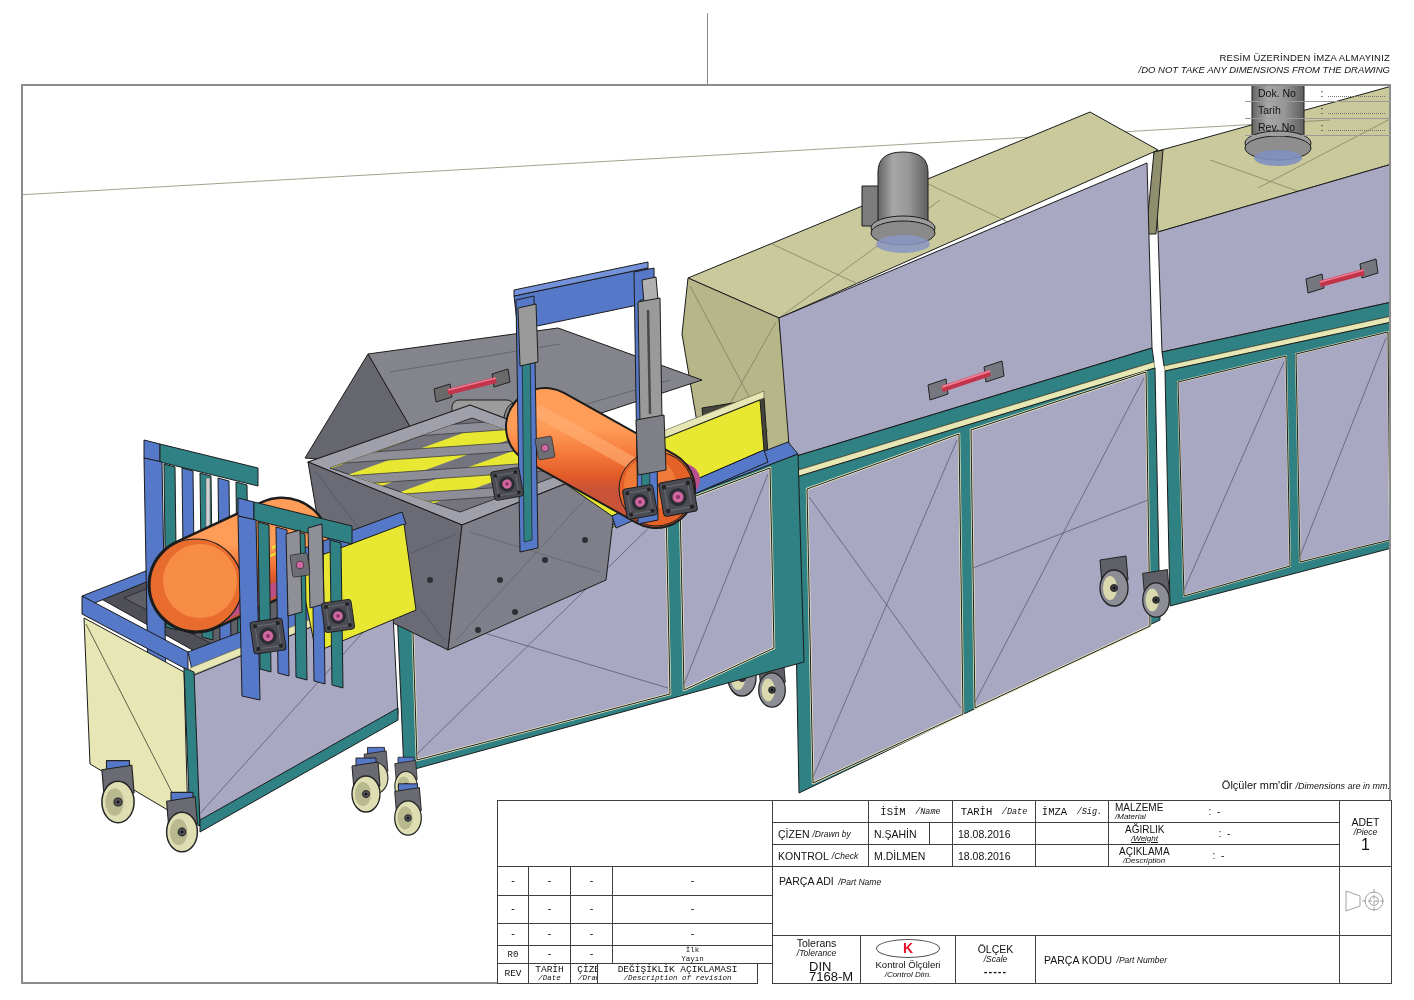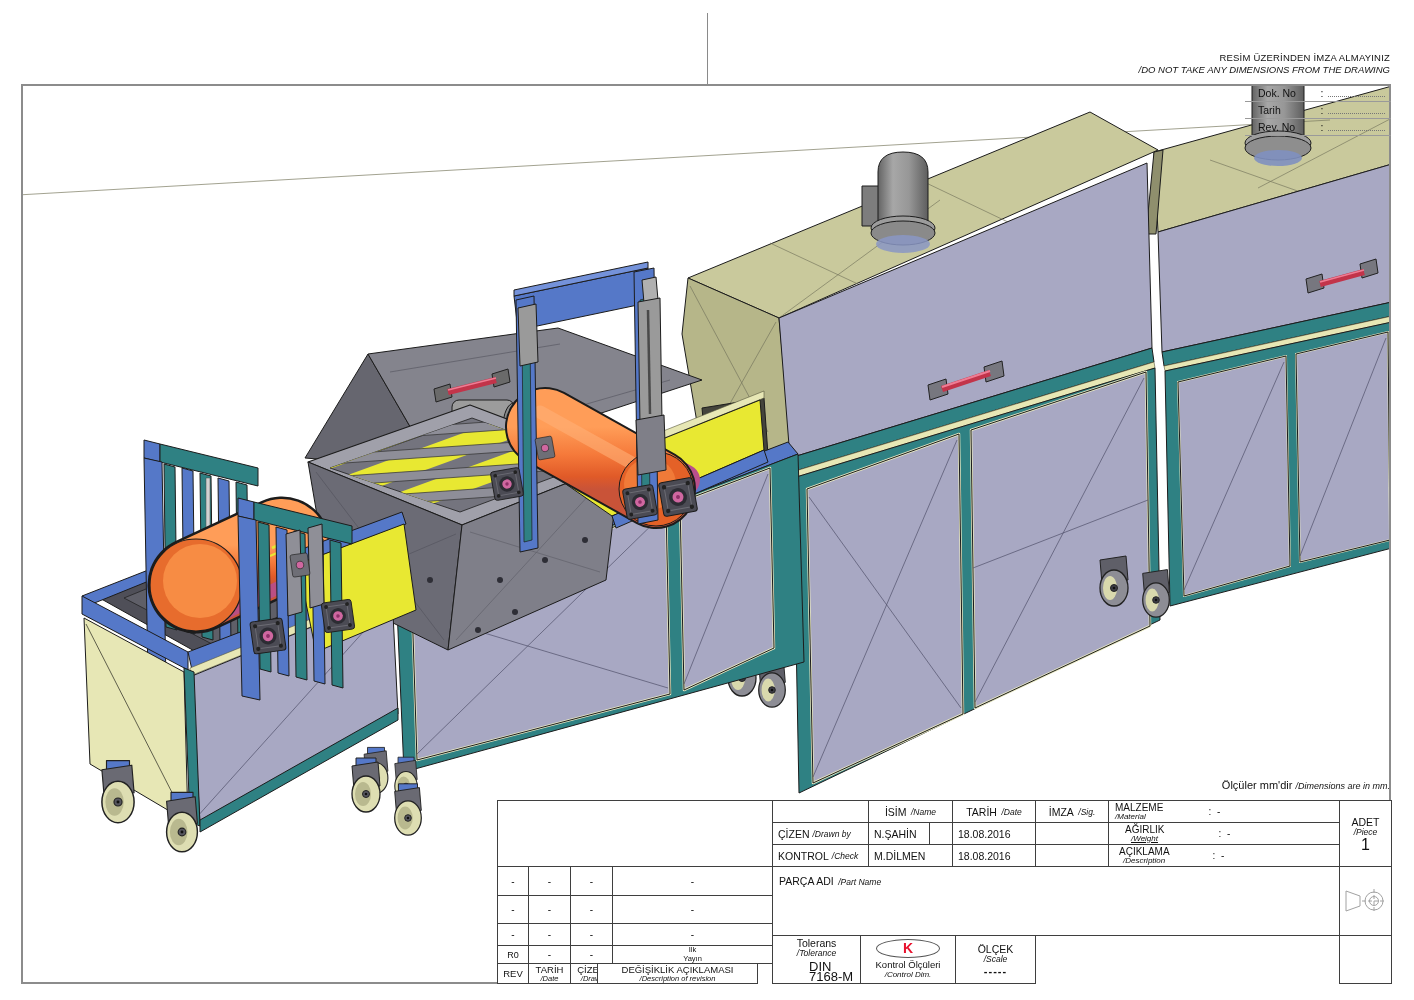--- a/index.html
+++ b/index.html
@@ -22,21 +22,21 @@
   .dok-row .cl{width:12px;text-align:center;}
   .dok-row .leader{flex:1;border-bottom:1px dotted #777;height:6px;margin-right:6px;}
 
   
   .units{position:absolute;right:24px;top:779px;font-size:11px;white-space:nowrap;}
   .units i{font-size:9px;}
 
   
   .tb{position:absolute;left:497px;top:800px;width:895px;height:184px;background:#fff;}
   .c{position:absolute;border:1px solid #3f3f3f;box-sizing:border-box;background:#fff;overflow:hidden;}
-  .cc{display:flex;align-items:center;justify-content:center;text-align:center;}
+  .cc{display:flex;align-items:center;justify-content:center;text-align:center;font-family:Liberation Mono, monospace;}
   .f10{font-size:10.5px;} i.s{font-size:8.5px;font-style:italic;}
   .stack{display:flex;flex-direction:column;align-items:center;justify-content:center;line-height:10px;}
   .lblrow{padding-left:5px;display:flex;align-items:center;gap:3px;}
   .prop{display:flex;align-items:center;font-size:10px;line-height:9px;}
   .prop .pl{width:88px;padding-left:6px;display:flex;flex-direction:column;}
   .prop .pl i{font-style:italic;font-size:8px;}
   .prop .pc{width:14px;text-align:center;}
   .dash-cell{font-size:10px;}
   .rev-hdr{line-height:9px;}
   .pre{white-space:pre-line;}
@@ -510,17 +510,21 @@
       <span style="font-size:9.5px;margin-top:2px;">Kontrol Ölçüleri</span>
       <i class="s" style="font-size:8px;">/Control Dim.</i>
     </div>
 
     <div class="c stack" style="left:458px;top:135px;width:81px;height:49px;">
       <span class="f10">ÖLÇEK</span>
       <i class="s">/Scale</i>
       <span style="font-size:11px;font-weight:bold;margin-top:2px;letter-spacing:1px;">-----</span>
     </div>
 
+    <div class="c" style="left:538px;top:135px;width:305px;height:49px;display:flex;align-items:center;padding-left:8px;">
+      <span class="f10">PARÇA KODU</span>&nbsp;<i class="s">/Part Number</i>
+      <span></span>
+    </div>
 
     <div class="c" style="left:842px;top:135px;width:53px;height:49px;"></div>
   </div>
 
 </div>
 
 </body></html>

